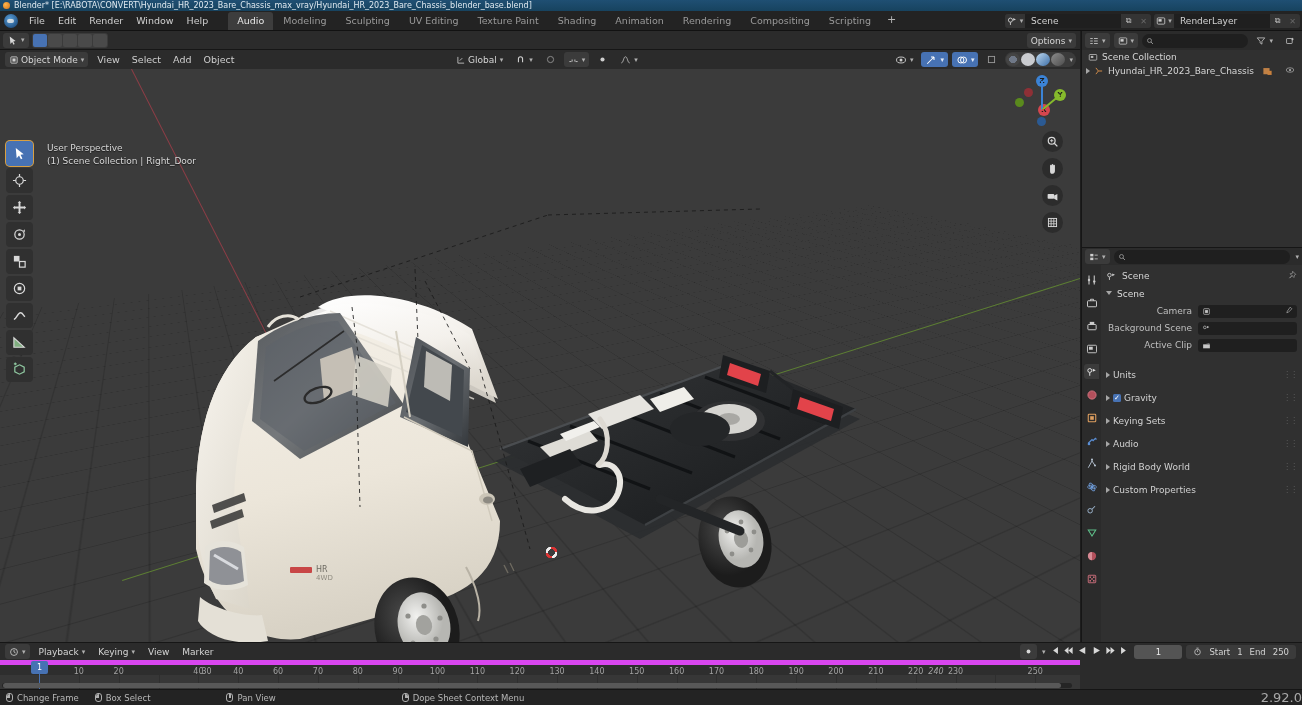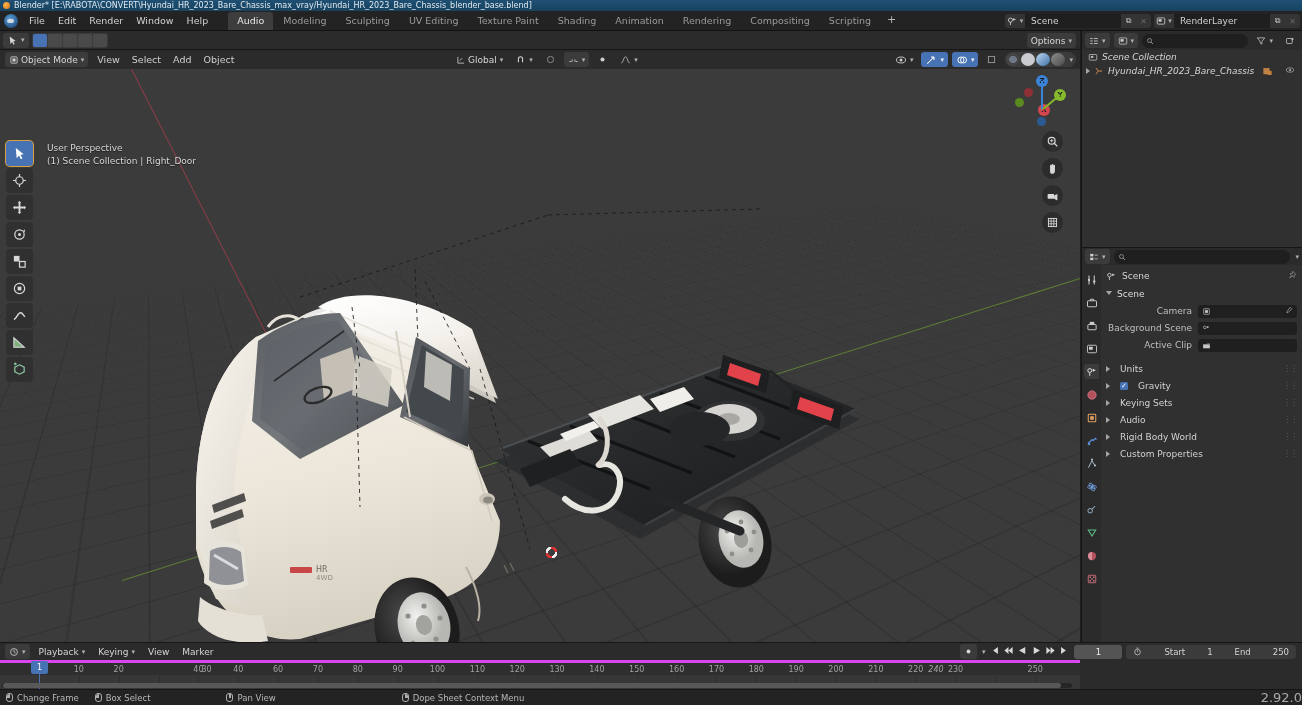--- a/index.html
+++ b/index.html
@@ -184,21 +184,21 @@
     height:19px; background:#2b2b2b; display:flex; align-items:center;
     gap:4px; padding:0 3px;
   }
   .srch{
     flex:1; height:14px; background:#1f1f1f; border-radius:7px;
     display:flex; align-items:center; padding-left:4px; gap:3px;
     font-size:8.5px; color:#8d8d8d;
   }
   .ol-row{
     height:14px; display:flex; align-items:center; gap:4px;
-    font-size:9px; color:#d6d6d6; padding-left:6px;font-style:italic;
+    font-size:9px; color:#d6d6d6; padding-left:6px;
   }
   .ol-row.child{ padding-left:4px; }
   .tri{ width:0;height:0;border-left:4px solid #a6a6a6;
         border-top:3px solid transparent;border-bottom:3px solid transparent; }
   .tri.down{ border-left:3px solid transparent;border-right:3px solid transparent;
              border-top:4px solid #a6a6a6; }
   .eye{ margin-left:auto; margin-right:7px; color:#a8a8a8; }
 
   
   .props{
@@ -224,22 +224,22 @@
     font-size:9px; color:#dcdcdc;
   }
   .row{ display:flex; align-items:center; height:14px; margin-top:3px; }
   .row .lbl{ width:92px; text-align:right; padding-right:6px; font-size:9px; color:#bfbfbf; }
   .fld{
     flex:1; height:13px; background:#1f1f1f; border-radius:3px;
     display:flex; align-items:center; gap:4px; padding:0 4px; font-size:8.5px; color:#cfcfcf;
   }
   .fld .eyedrop{ margin-left:auto; color:#9a9a9a; }
   .sub{
-    display:flex; align-items:center; gap:10px; height:15px;
-    font-size:9px; color:#d2d2d2; margin-top:2px;
+    display:flex; align-items:center; gap:3px; height:15px;
+    font-size:9px; color:#d2d2d2; margin-top:8px;
   }
   .grip{ margin-left:auto; color:#5d5d5d; letter-spacing:-1px; font-size:8px; }
   .chk{
     width:8px;height:8px;border-radius:1.5px;background:#4772b3;
     display:flex;align-items:center;justify-content:center;
     color:#fff; font-size:7px; line-height:8px;
   }
 
   
   .timeline{
@@ -247,27 +247,27 @@
     background:#2b2b2b; border-top:1px solid #161616;
   }
   .tl-header{ height:17px; display:flex; align-items:center; gap:5px; padding-left:5px; }
   .tl-right{ position:absolute; right:6px; top:0; height:17px; display:flex; align-items:center; gap:4px; }
   .frm{
     height:14px; min-width:48px; background:#545454; border-radius:3px;
     display:flex; align-items:center; justify-content:center; font-size:8.5px; color:#eee;
   }
   .se{
     height:14px; background:#3b3b3b; border-radius:3px;
-    display:flex; align-items:center; gap:22px; padding:0 7px; font-size:8.5px; color:#d3d3d3;
+    display:flex; align-items:center; gap:7px; padding:0 7px; font-size:8.5px; color:#d3d3d3;
   }
   .playbtns{ display:flex; align-items:center; gap:3px; color:#d8d8d8; }
   .playbtns svg{ width:11px;height:11px; }
   .tl-ruler{
     position:absolute; left:0; top:17px; width:1080px; height:15px;
-    background:#2e2e2e; border-top:3px solid #d946ef;
+    background:#2e2e2e; border-top:5px solid #d946ef;
   }
   .tick{ position:absolute; top:2px; font-size:8px; color:#a2a2a2; transform:translateX(-50%); }
   .tl-body{
     position:absolute; left:0; top:32px; width:1080px; height:15px; background:#373737;
   }
   .gridline{ position:absolute; top:0; bottom:0; width:1px; background:#2f2f2f; }
   .phead{
     position:absolute; left:31px; top:18px; width:17px; height:13px;
     background:#4772b3; border-radius:2px; color:#fff; font-size:8px;
     display:flex; align-items:center; justify-content:center;

